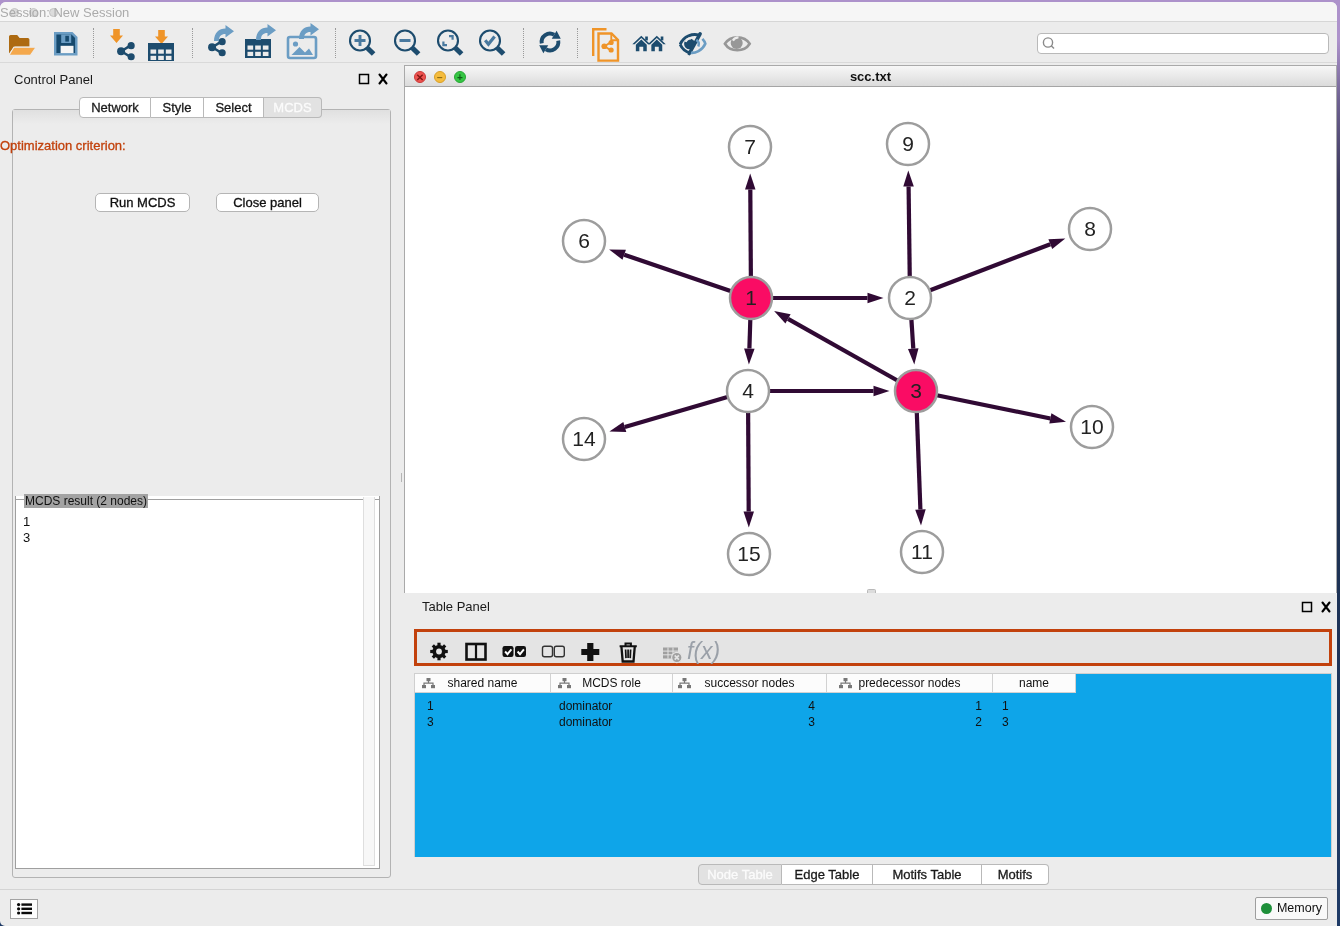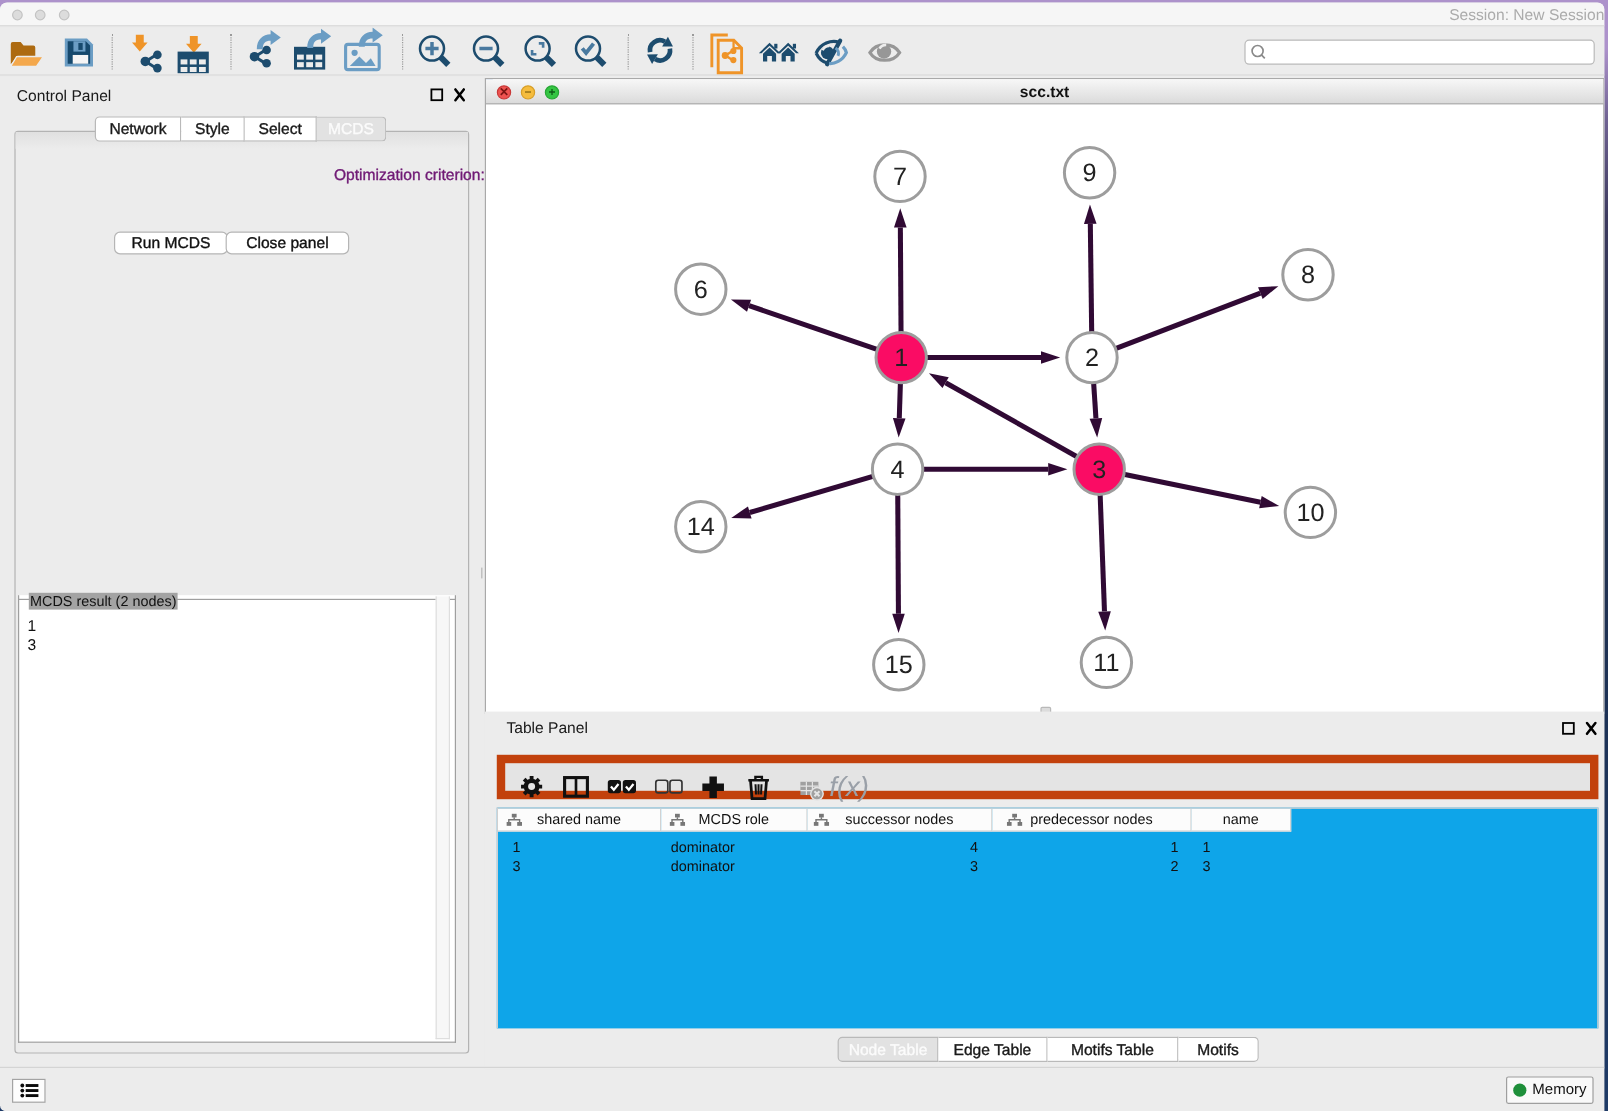--- a/index.html
+++ b/index.html
@@ -1,50 +1,50 @@
 <!DOCTYPE html>
 <html><head><meta charset="utf-8">
 <style>
 *{margin:0;padding:0;box-sizing:border-box}
 html,body{width:1340px;height:926px;overflow:hidden}
 body{background:linear-gradient(180deg,#ad92cb 0,#ad92cb 40px,#6f6292 100px,#3c3a5e 180px,#253149 320px,#1d3256 600px,#1e3a66 926px);font-family:"Liberation Sans",sans-serif;position:relative}
 .abs{position:absolute}
 #win{position:absolute;left:0;top:2px;width:1337px;height:924px;background:#ececec;border-radius:6px 6px 0 5px;overflow:hidden}
 #titlebar{position:absolute;left:0;top:0;width:100%;height:20px;background:#f6f6f6;border-bottom:1px solid #d6d6d6}
 .tl{position:absolute;top:6px;width:9px;height:9px;border-radius:50%;background:#dcdcdc;border:1px solid #c3c3c3}
-#wtitle{position:absolute;top:3px;width:100%;text-align:right;font-size:13px;color:#ababab}
+#wtitle{position:absolute;top:3px;width:100%;text-align:left;font-size:13px;color:#ababab}
 #toolbar{position:absolute;left:0;top:21px;width:100%;height:40px;background:#ececec;border-bottom:1px solid #d9d9d9}
 .sep{position:absolute;top:5px;height:30px;width:0;border-left:1px dotted #9a9a9a}
 #searchbox{position:absolute;left:1037px;top:10px;width:292px;height:21px;background:#fff;border:1px solid #b9b9b9;border-radius:4px}
 #cp{position:absolute;left:0;top:62px;width:404px;height:826px;background:#ececec}
 #cptitle{position:absolute;left:14px;top:8px;font-size:13px;color:#1a1a1a}
 #cpbox{position:absolute;left:12px;top:45px;width:379px;height:769px;border:1px solid #b3b3b3;border-radius:3px;background:#ececec}
 .tabrow{position:absolute;display:flex}
 .tab{height:21px;font-size:13px;color:#1a1a1a;-webkit-text-stroke:0.3px;background:#fff;border:1px solid #b9b9b9;border-left:none;text-align:center;line-height:20px}
 .tab.first{border-left:1px solid #b9b9b9;border-radius:4px 0 0 4px}
 .tab.last{border-radius:0 4px 4px 0}
 .tab.sel{background:#e2e2e2;color:#fbfbfb}
-#optlabel{position:absolute;left:0;top:74px;width:404px;text-align:right;font-size:13px;color:#701a75;-webkit-text-stroke:0.3px}
+#optlabel{position:absolute;left:0;top:74px;width:404px;text-align:left;font-size:13px;color:#c2410c;-webkit-text-stroke:0.3px}
 #combo{position:absolute;left:44px;top:95px;width:311px;height:20px;background:#fff;border:1px solid #b5b5b5;border-radius:5px;font-size:13px;color:#111;line-height:18px;padding-left:10px;-webkit-text-stroke:0.3px}
 .btn{position:absolute;top:128.5px;height:19px;background:#fff;border:1px solid #b5b5b5;border-radius:5px;font-size:13px;color:#111;text-align:center;line-height:17px;-webkit-text-stroke:0.3px}
 #mcdsbox{position:absolute;left:15px;top:432px;width:365px;height:373px;background:#fff;border:1px solid #9f9f9f;border-top:none}
 #mcdstopline{position:absolute;left:-1px;right:-1px;top:3px;height:0;border-top:1px solid #9f9f9f}
 #mcdslabel{position:absolute;left:8px;top:-2px;font-size:12px;color:#111;z-index:2}
 #mcdslabel span{background:#a3a3a3;padding:0 1px}
 .mcline{position:absolute;left:7px;font-size:13px;color:#111}
 #mcscroll{position:absolute;right:4px;top:1px;width:12px;height:369px;background:#f7f7f7;border:1px solid #dedede;border-top:none}
 .vgrip{position:absolute;left:401px;top:471px;width:5px;height:9px;border-left:1px solid #b5b5b5;border-right:1px solid #b5b5b5}
 #net{position:absolute;left:404px;top:63px;width:933px;height:530px;background:#fff;border:1px solid #a9a9a9}
 #nettitle{position:absolute;left:0;top:0;width:100%;height:21px;background:linear-gradient(#f7f7f7,#dbdbdb);border-bottom:1px solid #a5a5a5}
 #netname{position:absolute;width:100%;top:3px;text-align:center;font-size:13px;color:#111;font-weight:bold}
 .tl2{position:absolute;top:5px;width:12px;height:12px;border-radius:50%;font-size:10px;font-weight:bold;text-align:center;line-height:11px}
 #hgrip{position:absolute;left:867px;top:587px;width:9px;height:6px;background:#dcdcdc;border:1px solid #b9b9b9;border-radius:1.5px}
 #tp{position:absolute;left:404px;top:591px;width:933px;height:298px;background:#ececec}
 #tptitle{position:absolute;left:18px;top:6px;font-size:13px;color:#1a1a1a}
-#tptools{position:absolute;left:10px;top:36px;width:918px;height:37px;background:#e4e4e4;border:7px solid #c2410c}
+#tptools{position:absolute;left:10px;top:36px;width:918px;height:37px;background:#e4e4e4;border:3px solid #c2410c}
 #tbl{position:absolute;left:10px;top:80px;width:918px;height:184px;background:#0ea5e9;border:1px solid #cfcfcf;border-bottom:none}
 .th{position:absolute;top:0;height:19px;border-right:1px solid #d2d2d2;background:#fcfcfc;font-size:12px;color:#111;text-align:center;line-height:18px;border-bottom:1px solid #d2d2d2}
 .td{position:absolute;font-size:12px;color:#111;height:16px;line-height:16px}
 #btabs{position:absolute;left:294px;top:271px;height:21px;display:flex}
 #memory{position:absolute;left:1255px;top:895px;width:73px;height:23px;background:#f9f9f9;border:1px solid #9e9e9e;border-radius:2px;font-size:12.5px;color:#111;text-align:center;line-height:21px}
 #memdot{display:inline-block;width:11px;height:11px;border-radius:50%;background:#1e8f3a;margin-right:5px;vertical-align:-2px}
 #listbtn{position:absolute;left:10px;top:897px;width:28px;height:20px;background:#fdfdfd;border:1px solid #a3a3a3}
 #statusline{position:absolute;left:0;top:887px;width:1337px;height:0;border-top:1px solid #d4d4d4}
 svg{display:block}
 svg text{font-family:"Liberation Sans",sans-serif}
@@ -218,21 +218,21 @@
         <div style="position:absolute;left:0;top:0;width:100%;height:14px;background:linear-gradient(#e0e0e0,#ececec)"></div>
       </div>
     <div class="tabrow" style="left:79px;top:33px">
       <div class="tab first" style="width:72px">Network</div>
       <div class="tab" style="width:53px">Style</div>
       <div class="tab" style="width:60px">Select</div>
       <div class="tab sel last" style="width:58px">MCDS</div>
     </div>
     <div id="optlabel">Optimization criterion:</div>
     <div class="btn" style="left:95px;width:95px">Run MCDS</div>
-    <div class="btn" style="left:188px;width:103px">Close panel</div>
+    <div class="btn" style="left:216px;width:103px">Close panel</div>
     <div id="mcdsbox">
       <div id="mcdstopline"></div>
         <div id="mcdslabel"><span>MCDS result (2 nodes)</span></div>
       <div class="mcline" style="top:18px">1</div>
       <div class="mcline" style="top:34px">3</div>
       <div id="mcscroll"></div>
     </div>
   </div>
   <div class="vgrip"></div>
   <div id="net">

